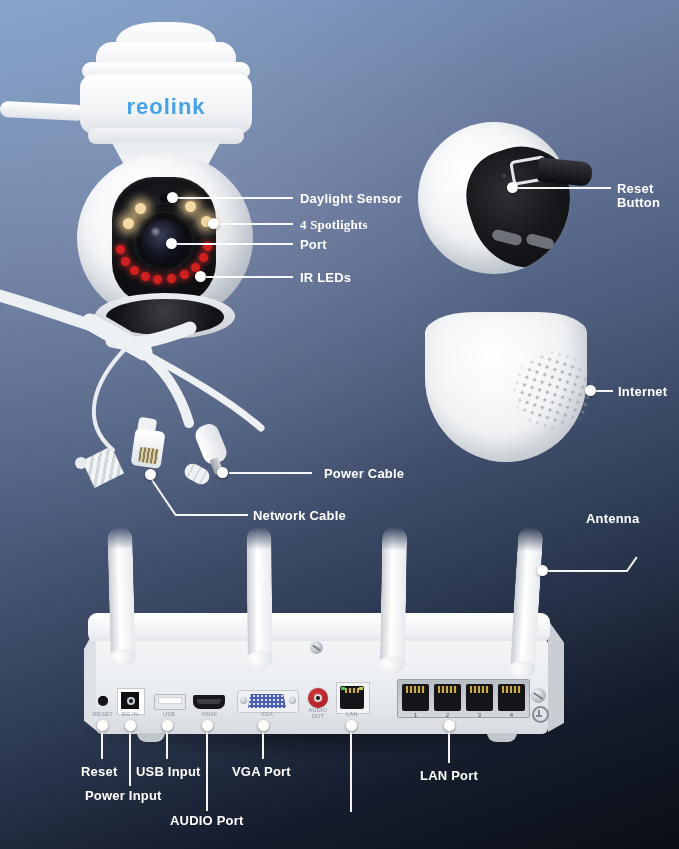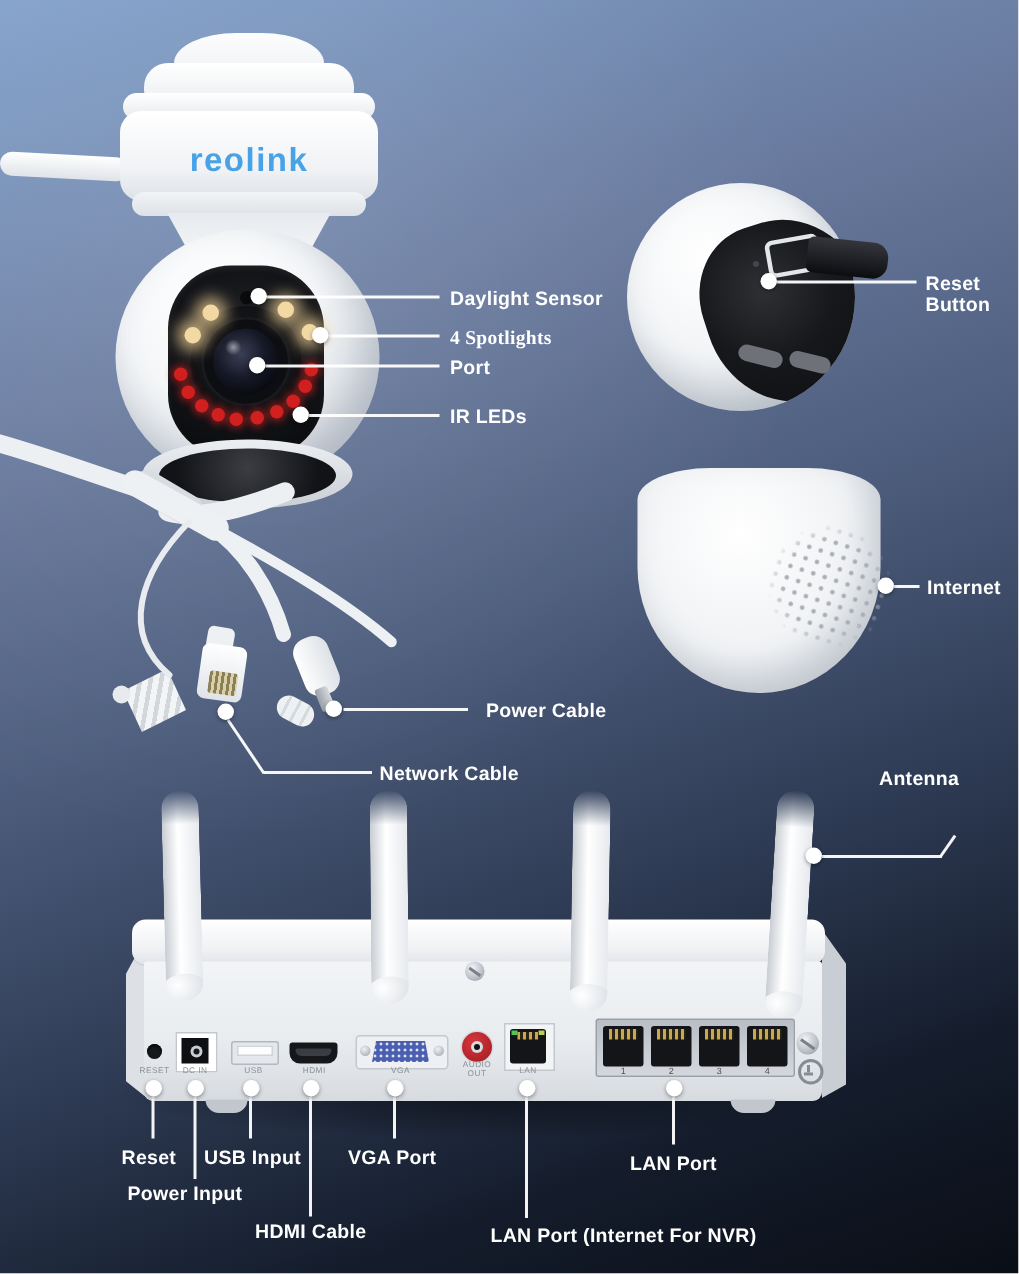--- a/index.html
+++ b/index.html
@@ -333,18 +333,17 @@
   <div class="linev" style="left:129px;top:731px;height:55px;"></div>
   <div class="linev" style="left:166px;top:731px;height:28px;"></div>
   <div class="linev" style="left:206px;top:731px;height:80px;"></div>
   <div class="linev" style="left:262px;top:731px;height:28px;"></div>
   <div class="linev" style="left:350px;top:731px;height:81px;"></div>
   <div class="linev" style="left:448px;top:731px;height:32px;"></div>
 
   <div class="lbl" style="left:81px;top:764px;">Reset</div>
   <div class="lbl" style="left:85px;top:788px;">Power Input</div>
   <div class="lbl" style="left:136px;top:764px;">USB Input</div>
-  <div class="lbl" style="left:170px;top:813px;">HDMI Cable</div>
+  <div class="lbl" style="left:170px;top:813px;">AUDIO Port</div>
   <div class="lbl" style="left:232px;top:764px;">VGA Port</div>
-  <div class="lbl" style="left:327px;top:816px;">LAN Port (Internet For NVR)</div>
   <div class="lbl" style="left:420px;top:768px;">LAN Port</div>
 
 </div>
 
 </body></html>

